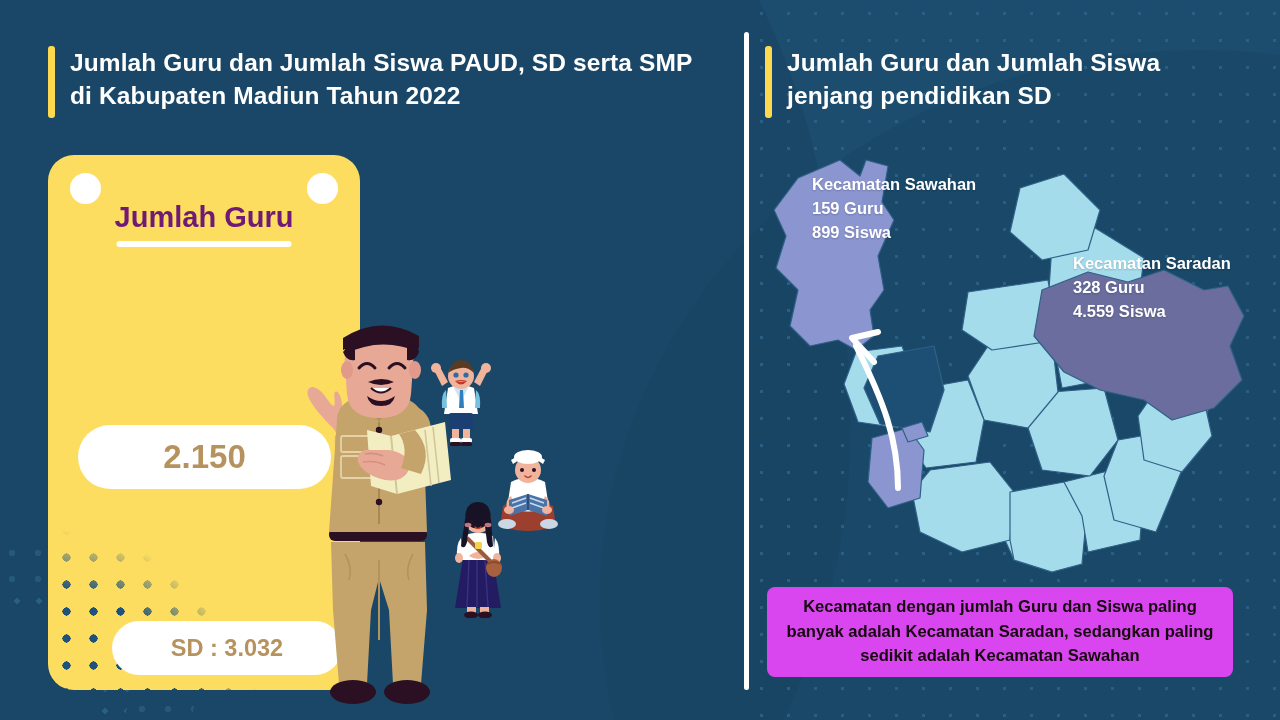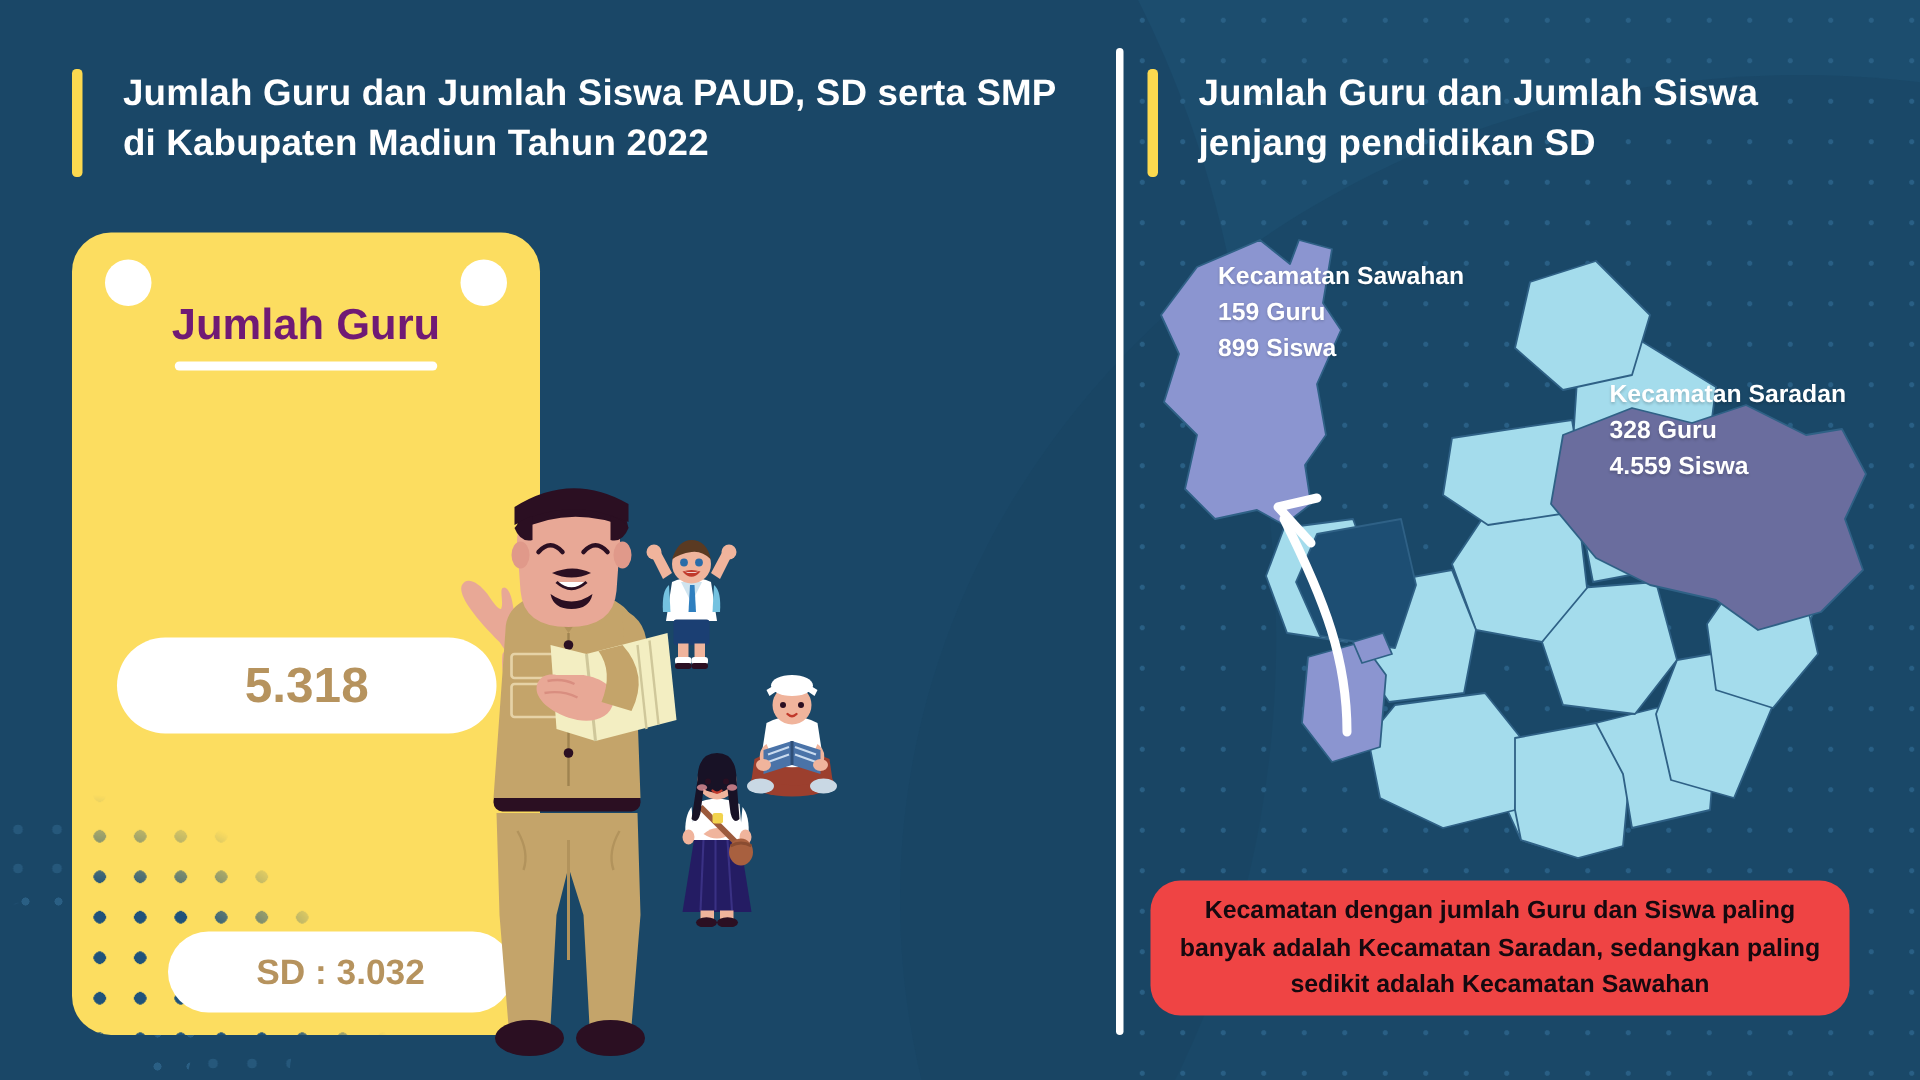--- a/index.html
+++ b/index.html
@@ -42,21 +42,21 @@
   }
   .ring-dots2{
     position:absolute; left:-60px; bottom:-60px; width:190px; height:190px;
     border-radius:50%;
     background: radial-gradient(#2a5f84 2.6px, transparent 2.8px) 0 0/22px 22px;
     -webkit-mask-image:radial-gradient(circle at 50% 50%, transparent 0 50%, #000 52% 100%);
             mask-image:radial-gradient(circle at 50% 50%, transparent 0 50%, #000 52% 100%);
   }
 
   
-  .title-wrap{ position:absolute; display:flex; gap:27px; align-items:flex-start; }
+  .title-wrap{ position:absolute; display:flex; gap:15px; align-items:flex-start; }
   .title-bar{ width:7px; border-radius:3px; background:#fcd94f; flex:none; }
   .title-txt{
     color:#ffffff; font-weight:bold; letter-spacing:.1px;
   }
   #title-left{ left:48px; top:46px; width:660px; }
   #title-left .title-bar{ height:72px; }
   #title-left .title-txt{ font-size:24.5px; line-height:33px; }
   #title-right{ left:765px; top:46px; width:470px; }
   #title-right .title-bar{ height:72px; }
   #title-right .title-txt{ font-size:24.5px; line-height:33px; }
@@ -122,21 +122,21 @@
   .map-label{
     position:absolute; color:#ffffff; font-weight:bold; font-size:16.5px;
     line-height:24px; white-space:nowrap; text-shadow:0 1px 2px rgba(0,0,0,.2);
   }
   #lbl-sawahan{ left:812px; top:172px; }
   #lbl-saradan{ left:1073px; top:219px;margin-top:32px; }
 
   
   #caption{
     position:absolute; left:767px; top:587px; width:466px; height:90px;
-    background:#ef4444; border-radius:20px;
+    background:#d946ef; border-radius:8px;
     display:flex; align-items:center; justify-content:center; text-align:center;
     padding:0 14px;
     color:#16090f; font-weight:bold; font-size:16.6px; line-height:24.5px;
   }
 </style>
 </head>
 <body>
 
 <div id="stage">
 
@@ -159,21 +159,21 @@
   </div>
 
   <div class="divider"></div>
 
   <div class="card" id="card-guru">
     <div class="card-dots"></div>
     <div class="punch l"></div>
     <div class="punch r"></div>
     <div class="card-head">Jumlah Guru</div>
     <div class="card-rule"></div>
-    <div class="pill big" id="g-total">5.318</div>
+    <div class="pill big" id="g-total">2.150</div>
     <div class="pill small" id="g-sd">SD : 3.032</div>
 
   </div>
 
 
   <svg class="illus" id="teacher" viewBox="0 0 210 410">
 
     <path d="M58 118 C40 100 30 86 33 80 C36 74 44 78 50 86 C54 92 57 96 59 96 C61 92 58 84 60 82 C63 80 66 86 67 94
              C68 100 70 104 72 104 C74 100 73 92 76 91 C79 90 81 96 81 104 C81 118 78 128 70 136 Z" fill="#e8a896"></path>
     <path d="M60 126 C66 116 78 110 92 114 L104 150 L76 168 C66 158 58 142 60 126 Z" fill="#e8a896"></path>

